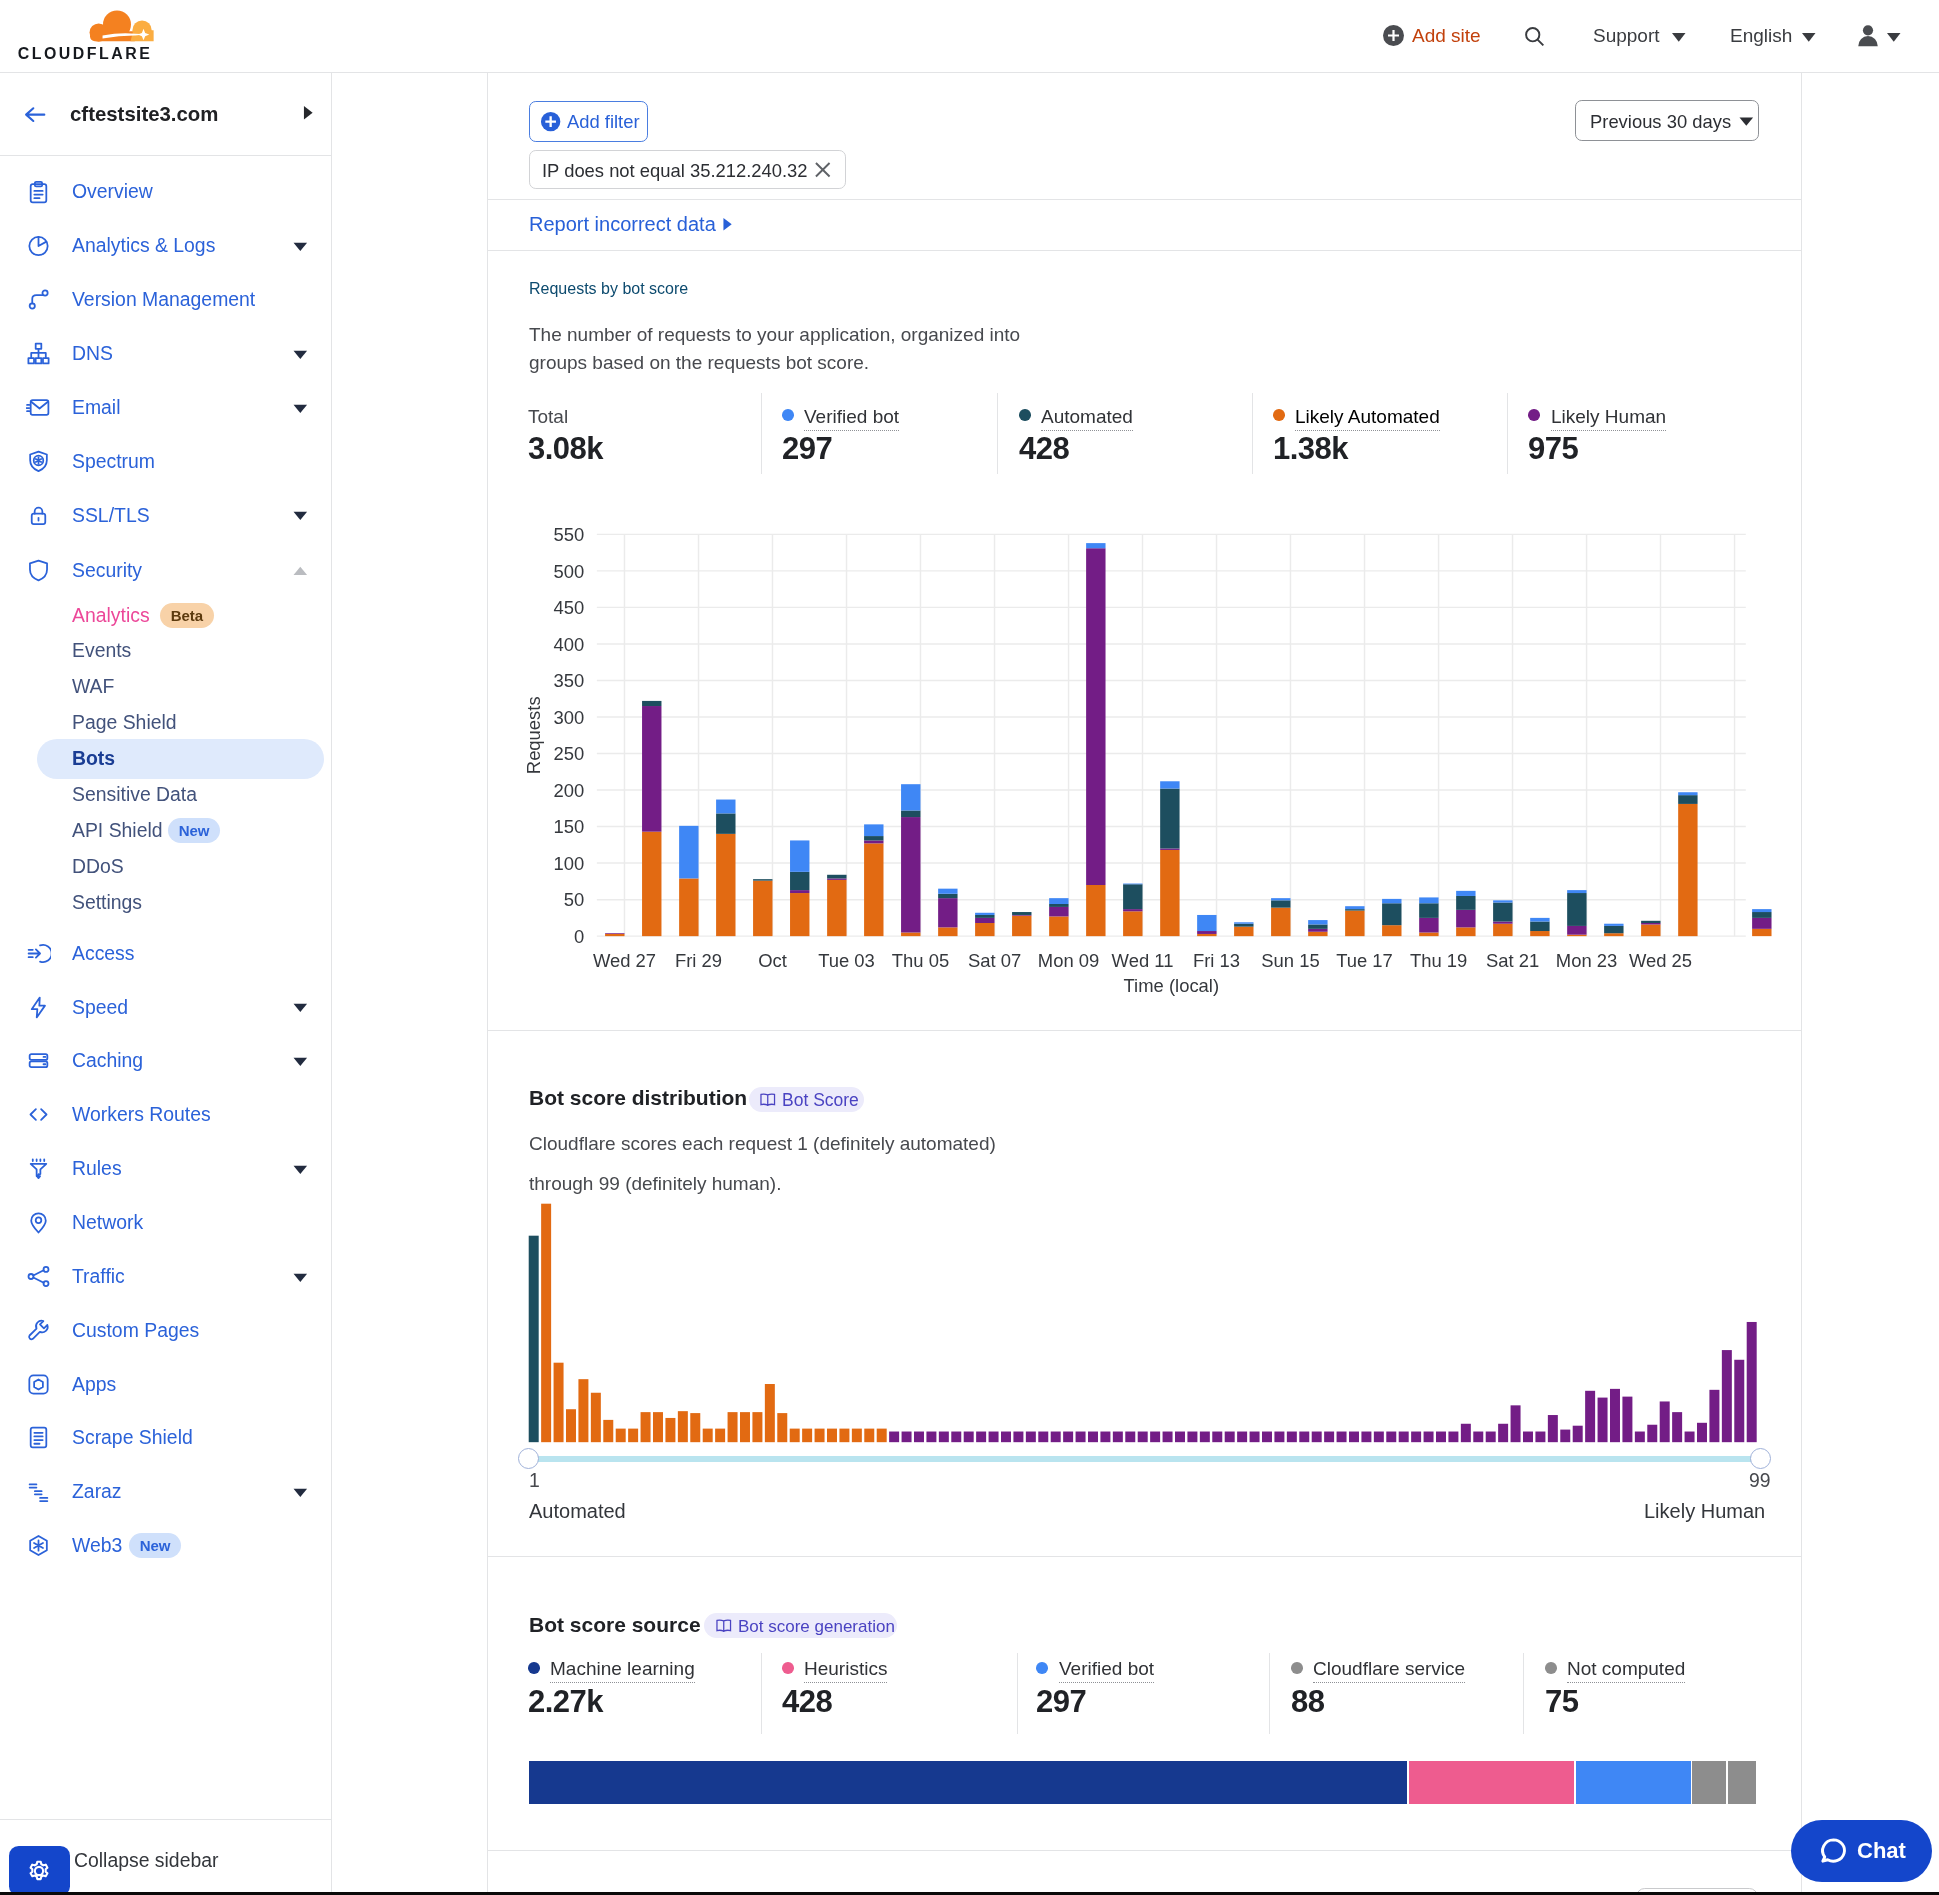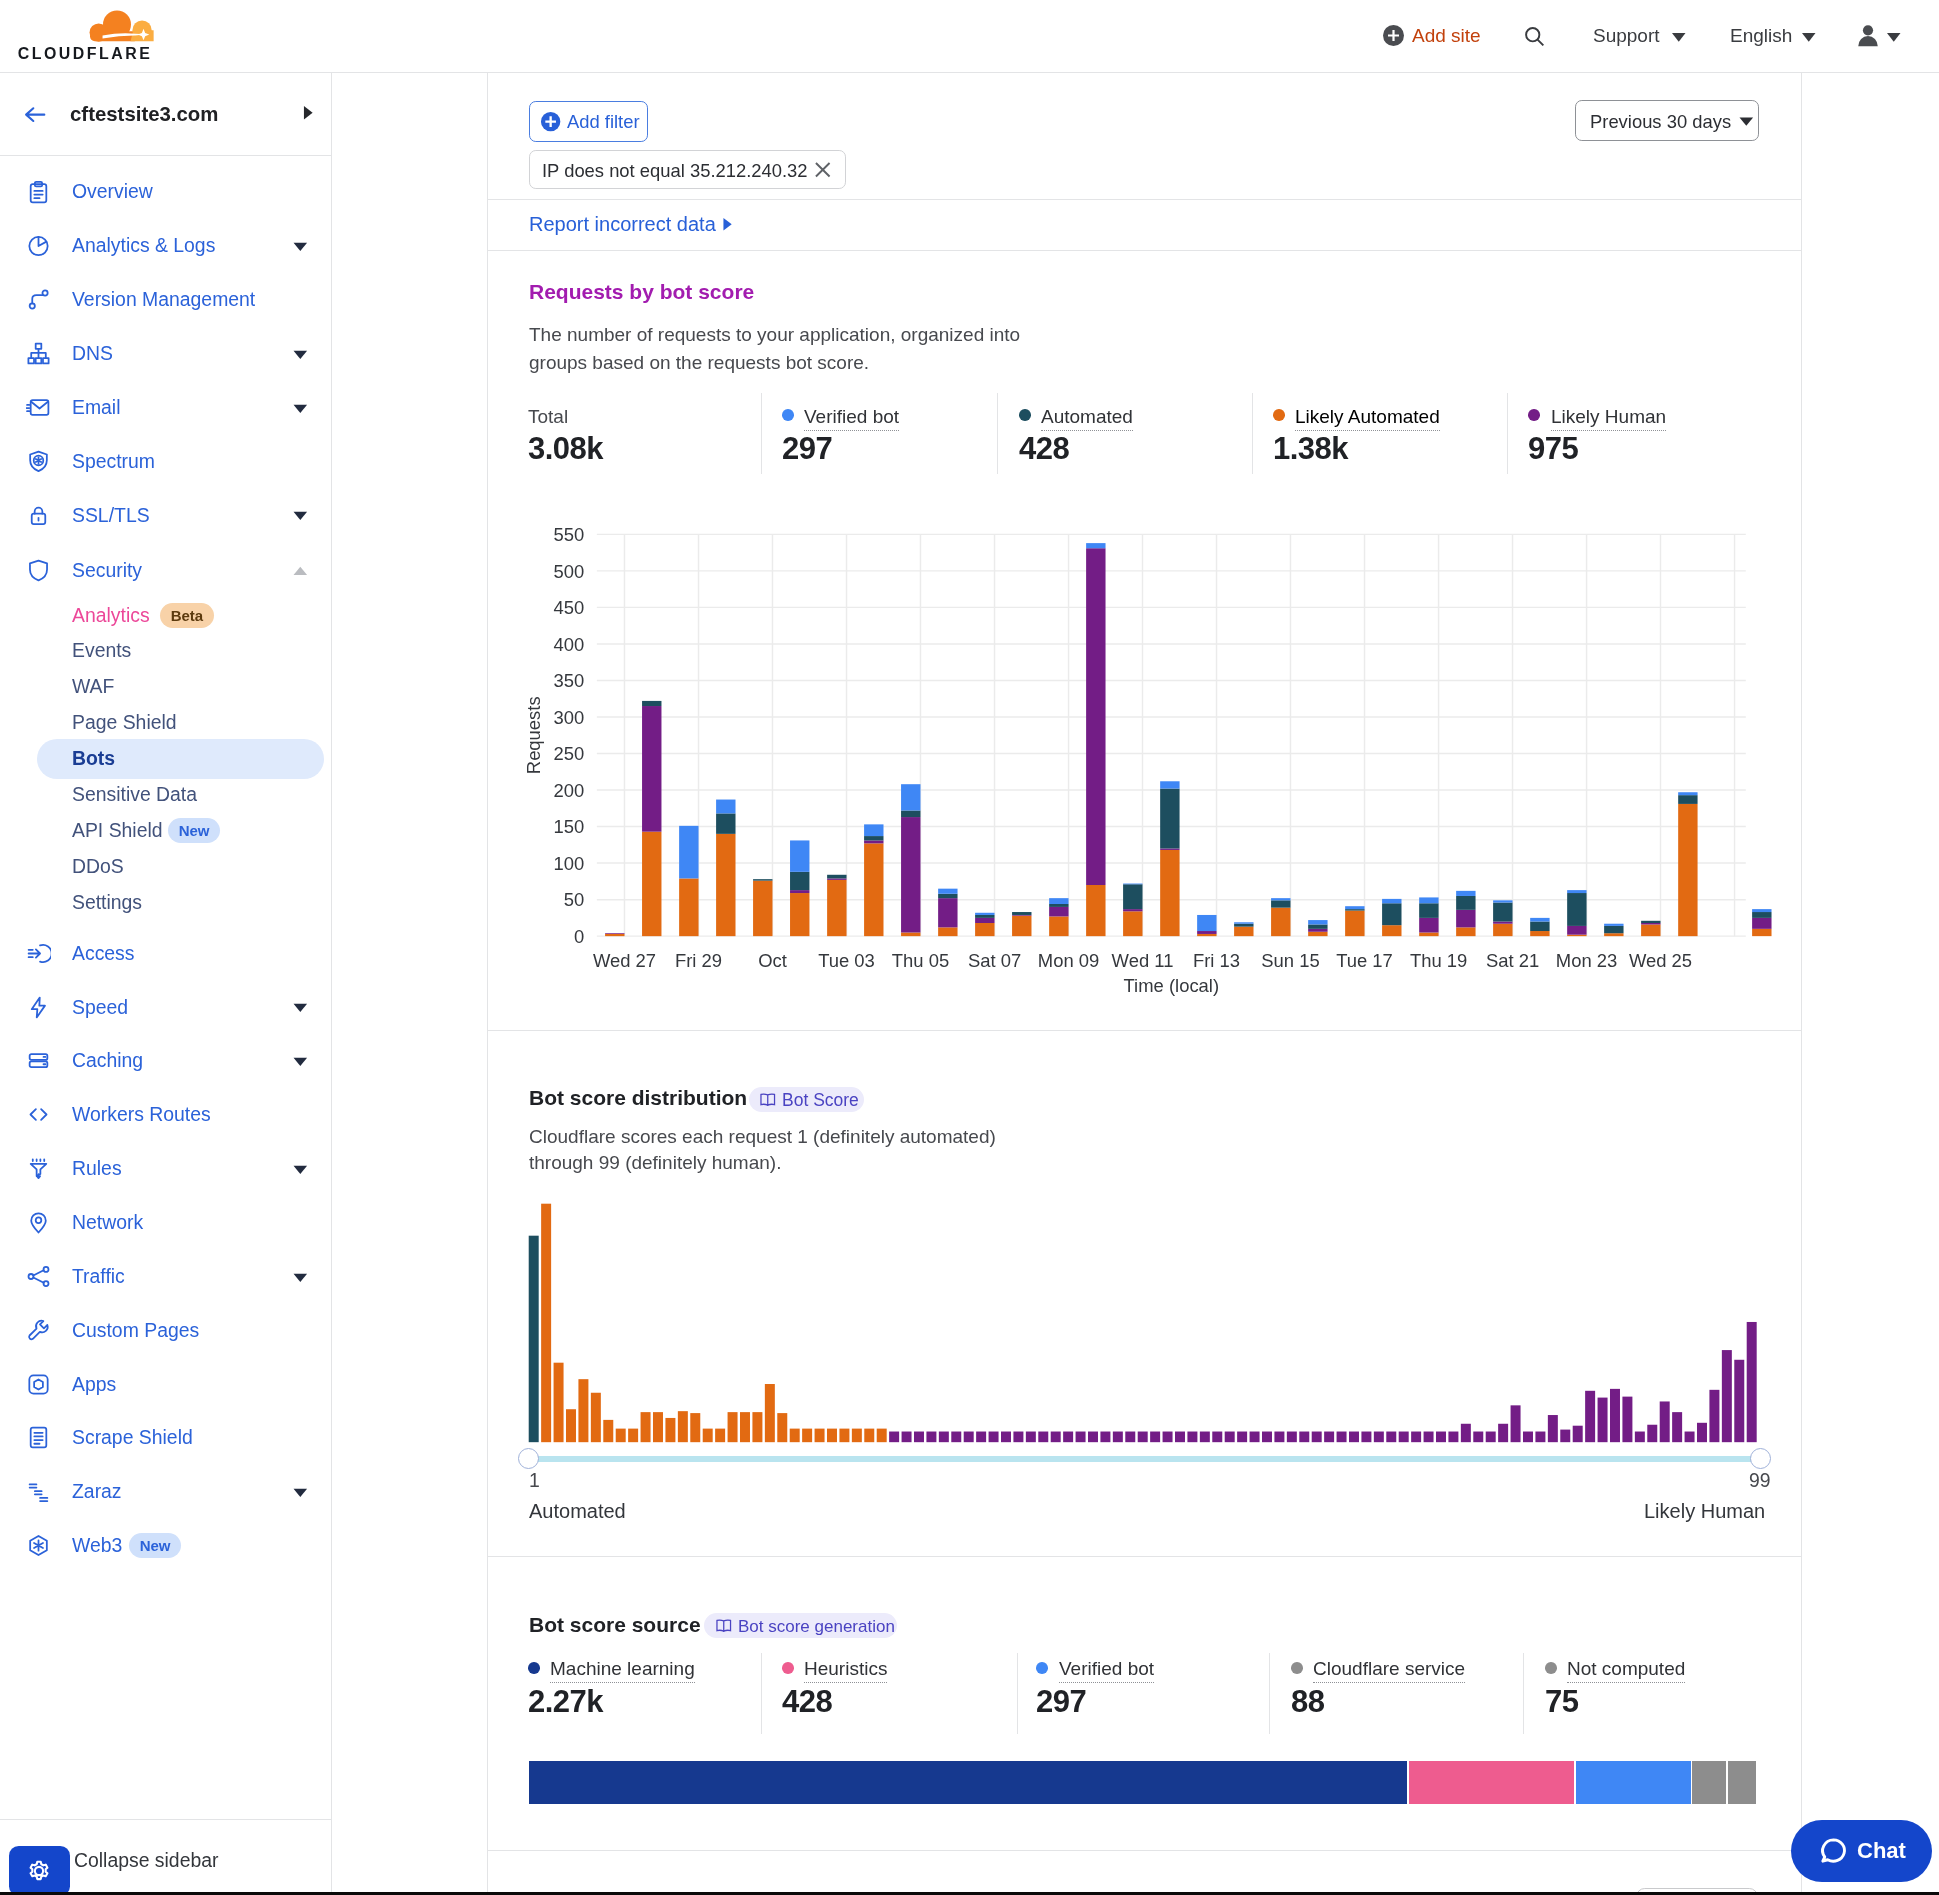--- a/index.html
+++ b/index.html
@@ -288,21 +288,21 @@
   <div class="abs" style="left:542px;top:160px;font-size:18.4px;color:#2c2e33">IP does not equal 35.212.240.32</div>
   <svg class="abs" style="left:814px;top:161px" width="17.5" height="17.5" viewBox="0 0 18 18">
       <path d="M2 2l14 14M16 2L2 16" stroke="#5f6267" stroke-width="2"></path>
     </svg>
 
   <div class="abs" style="left:529px;top:213px;font-size:20px;color:#2860d8">Report incorrect data</div>
   <svg class="abs" style="left:722px;top:217px" width="10.7" height="14.6" viewBox="0 0 11 15">
       <path d="M1.5 1l8.5 6.5-8.5 6.5z" fill="#2860d8"></path>
     </svg>
 
-  <div class="abs" style="left:529px;top:280px;font-size:21px;font-weight:bold;color:#a21caf">Requests by bot score</div>
+  <div class="abs" style="left:529px;top:280px;font-size:16px;font-weight:normal;color:#0c4a6e">Requests by bot score</div>
   <div class="abs" style="left:529px;top:321px;font-size:19px;line-height:28px;color:#47494e">The number of requests to your application, organized into<br>groups based on the requests bot score.</div>
 
   <div class="abs" style="left:528px;top:406px;font-size:19px;color:#47494e">Total</div>
   <div class="abs" style="left:528px;top:431px;font-size:31px;font-weight:bold;color:#202226;letter-spacing:-0.5px">3.08k</div>
   <div class="abs" style="left:761px;top:393px;width:0;height:81px;border-left:1.5px solid #e3e4e6"></div>
   <div class="abs" style="left:997px;top:393px;width:0;height:81px;border-left:1.5px solid #e3e4e6"></div>
   <div class="abs" style="left:1252px;top:393px;width:0;height:81px;border-left:1.5px solid #e3e4e6"></div>
   <div class="abs" style="left:1507px;top:393px;width:0;height:81px;border-left:1.5px solid #e3e4e6"></div>
 
   <div class="abs" style="left:782px;top:409px;width:11.6px;height:11.6px;border-radius:50%;background:#3f87f5"></div>
@@ -484,21 +484,21 @@
 <rect x="1297.5" y="412.16" width="20" height="6.02" fill="#1d4e5f"></rect>
 <rect x="1297.5" y="409.15" width="20" height="3.01" fill="#3f87f5"></rect>
 </svg>
 
   <div class="abs" style="left:529px;top:1086px;font-size:21px;font-weight:bold;color:#202226">Bot score distribution</div>
   <div class="abs" style="left:749px;top:1087px;width:115px;height:25px;border-radius:12.6px;background:#ecebfb"></div>
   <svg class="abs" style="left:760px;top:1093px" width="15.5" height="13.6" viewBox="0 0 16 14">
     <path d="M1 1.5 Q4.5 0.5 8 2 V12.5 Q4.5 11 1 12 Z M15 1.5 Q11.5 0.5 8 2 V12.5 Q11.5 11 15 12 Z" fill="none" stroke="#4a43c2" stroke-width="1.3"></path>
   </svg>
   <div class="abs" style="left:782px;top:1090px;font-size:17.5px;color:#4a43c2">Bot Score</div>
-  <div class="abs" style="left:529px;top:1124px;font-size:19px;line-height:26px;color:#47494e">Cloudflare scores each request 1 (definitely automated)<br>through 99 (definitely human).</div>
+  <div class="abs" style="left:529px;top:1124px;font-size:19px;line-height:40px;color:#47494e">Cloudflare scores each request 1 (definitely automated)<br>through 99 (definitely human).</div>
 
   <svg style="position:absolute;left:514px;top:1194px" width="1281" height="254" viewBox="0 0 1320 262">
 <rect x="14.50" y="43.0" width="10.3" height="213" fill="#1d4e5f"></rect>
 <rect x="27.32" y="10.0" width="10.3" height="246" fill="#e26a12"></rect>
 <rect x="40.14" y="174.0" width="10.3" height="82" fill="#e26a12"></rect>
 <rect x="52.96" y="222.0" width="10.3" height="34" fill="#e26a12"></rect>
 <rect x="65.78" y="191.0" width="10.3" height="65" fill="#e26a12"></rect>
 <rect x="78.60" y="205.0" width="10.3" height="51" fill="#e26a12"></rect>
 <rect x="91.42" y="233.0" width="10.3" height="23" fill="#e26a12"></rect>
 <rect x="104.24" y="242.0" width="10.3" height="14" fill="#e26a12"></rect>

